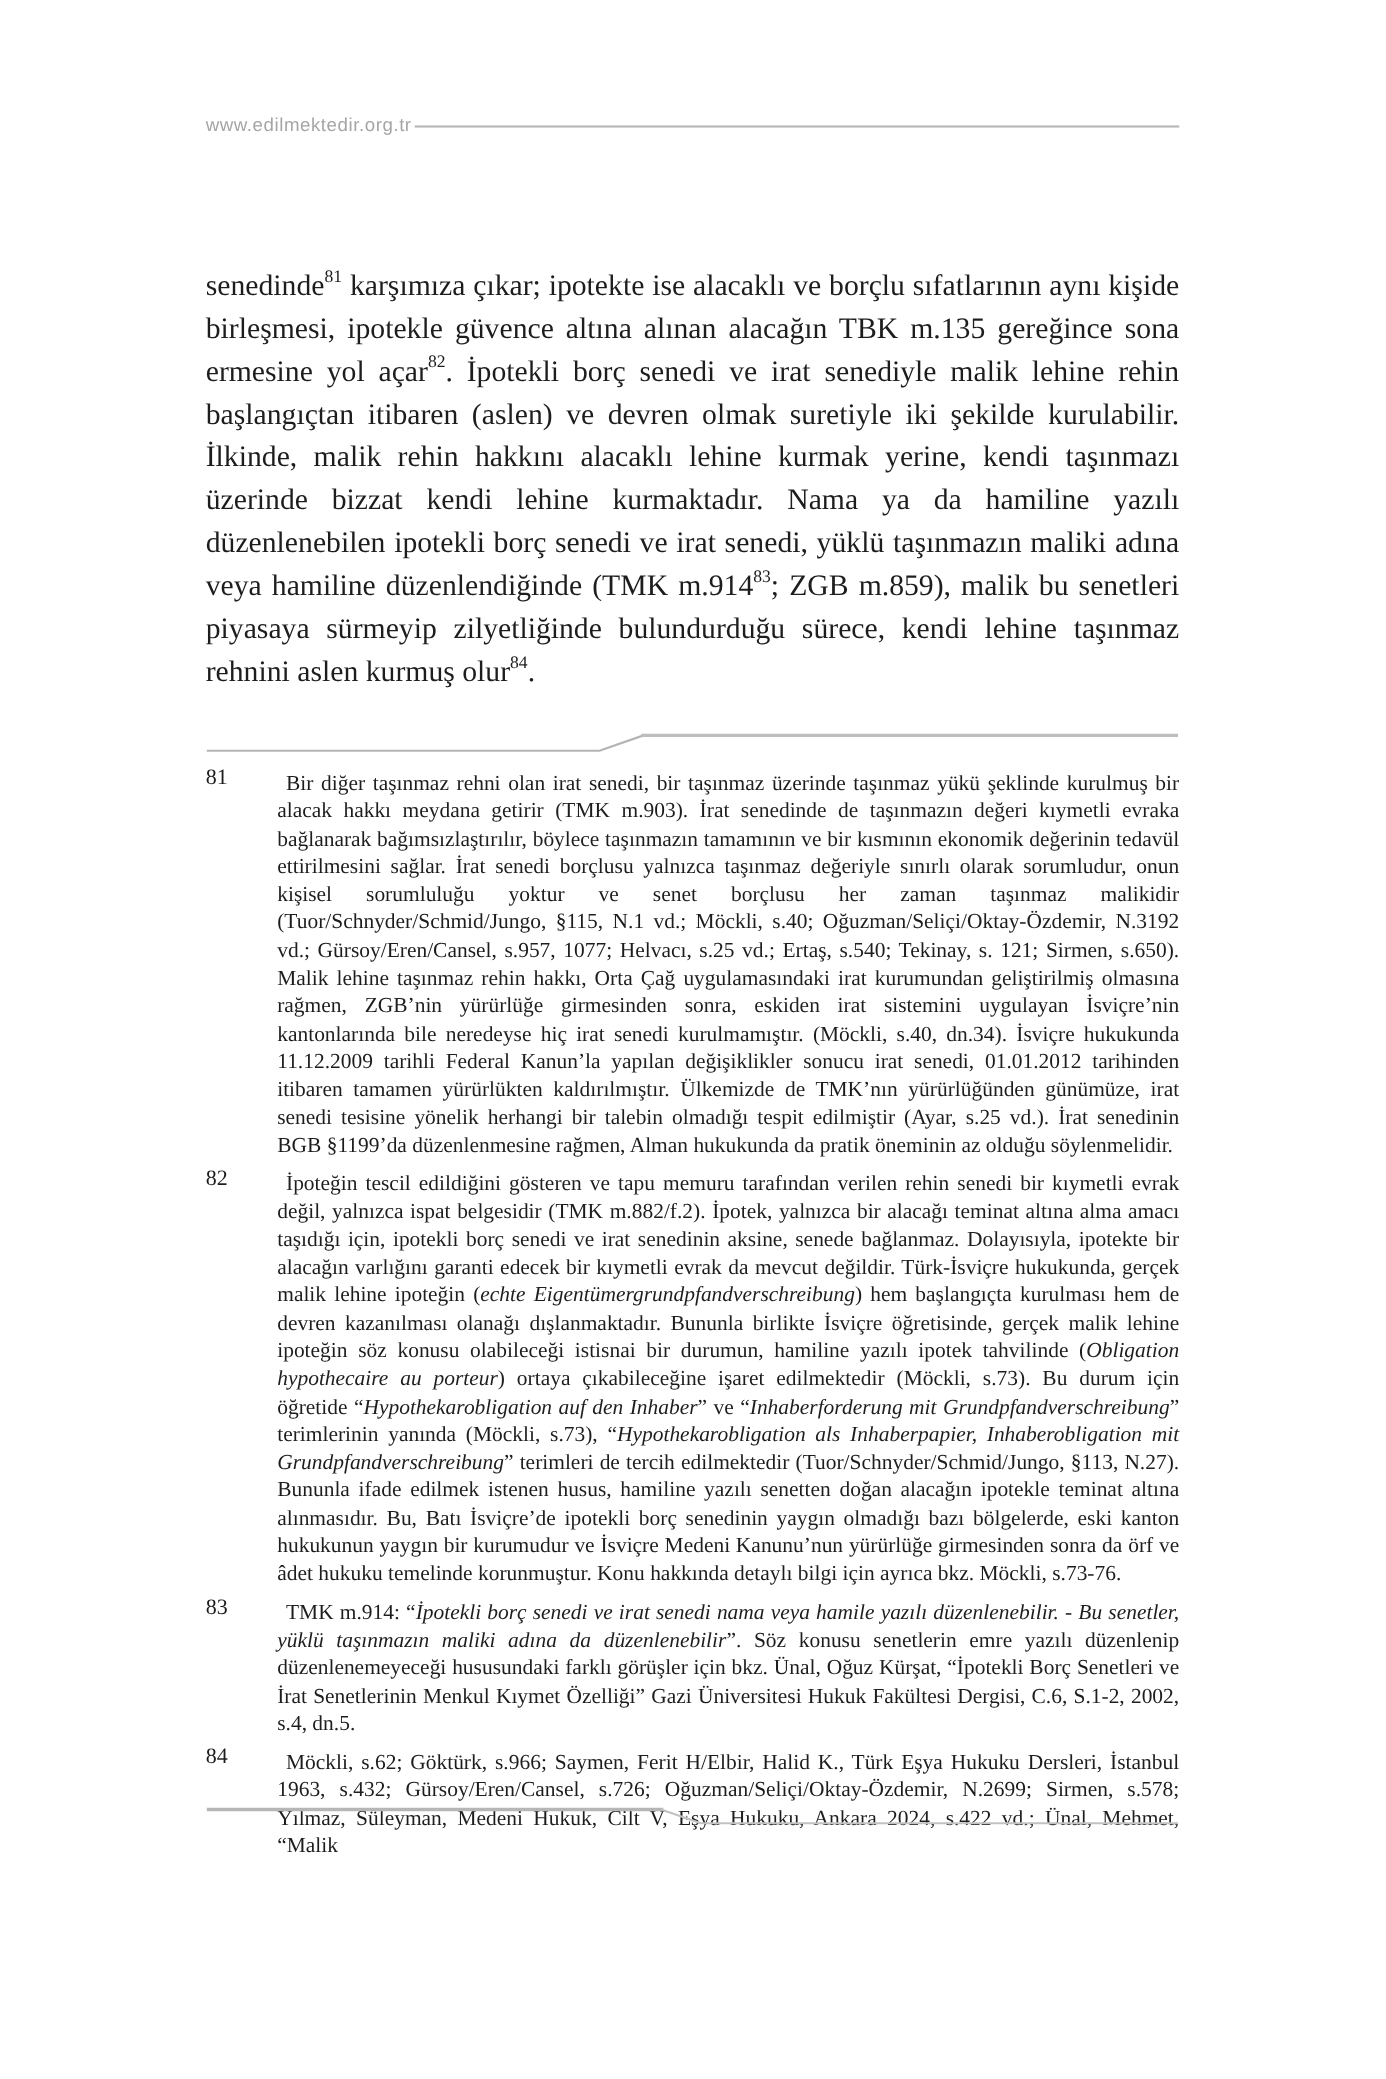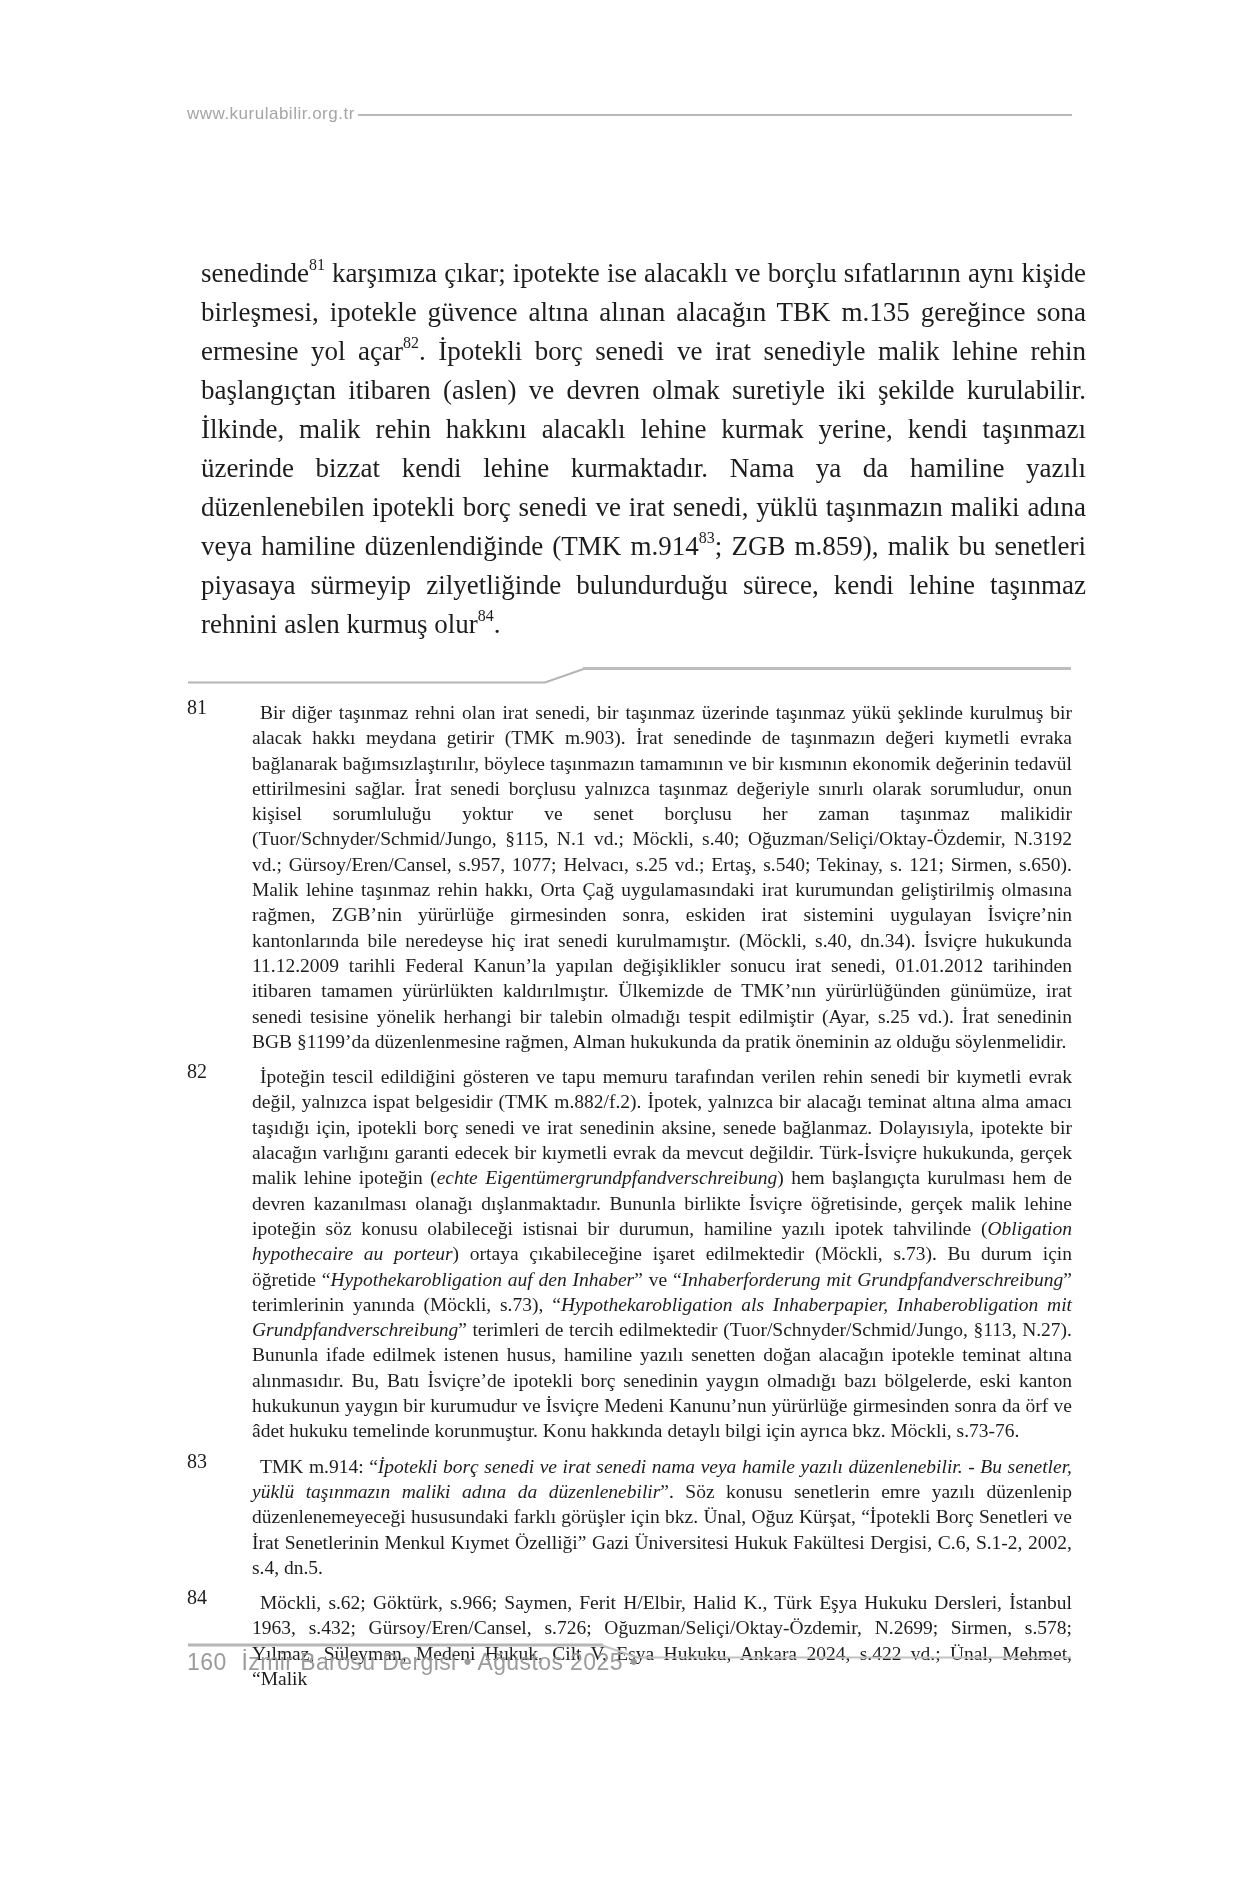--- a/index.html
+++ b/index.html
@@ -19,21 +19,21 @@
   }
   .site-url{
     font-size:17px;letter-spacing:.5px;color:#a5a5a5;white-space:nowrap;
   }
   .header-rule{
     flex:1;height:0;border-top:2px solid #b9b9b9;margin-left:3px;margin-top:2px;
   }
   
   .body-text{
     position:absolute;left:187px;top:240px;width:885px;
-    margin:14px;
+    margin:0;
     font-size:27px;line-height:39px;
     text-align:justify;
     color:#1d1d1d;
   }
   .body-text sup{
     font-size:16px;line-height:0;position:relative;top:-2px;
   }
   
   .fn-divider{position:absolute;left:187px;top:663px;display:block;}
   
@@ -62,21 +62,21 @@
     white-space:nowrap;
   }
   .footer-page-number{margin-right:15px;}
 </style>
 </head>
 <body>
 
 <div class="page">
 
   <div class="header">
-    <span class="site-url">www.kurulabilir.org.tr</span>
+    <span class="site-url">www.edilmektedir.org.tr</span>
     <span class="header-rule"></span>
   </div>
 
   <p class="body-text"><span>senedinde</span><sup>81</sup><span> karşımıza çıkar; ipotekte ise alacaklı ve borçlu sıfatlarının aynı kişide birleşmesi, ipotekle güvence altına alınan alacağın TBK m.135 gereğince sona ermesine yol açar</span><sup>82</sup><span>. İpotekli borç senedi ve irat senediyle malik lehine rehin başlangıçtan itibaren (aslen) ve devren olmak suretiyle iki şekilde kurulabilir. İlkinde, malik rehin hakkını alacaklı lehine kurmak yerine, kendi taşınmazı üzerinde bizzat kendi lehine kurmaktadır. Nama ya da hamiline yazılı düzenlenebilen ipotekli borç senedi ve irat senedi, yüklü taşınmazın maliki adına veya hamiline düzenlendiğinde (TMK m.914</span><sup>83</sup><span>; ZGB m.859), malik bu senetleri piyasaya sürmeyip zilyetliğinde bulundurduğu sürece, kendi lehine taşınmaz rehnini aslen kurmuş olur</span><sup>84</sup><span>.</span></p>
 
   <svg class="fn-divider" width="885" height="24" viewBox="0 0 885 24">
     <polyline points="1,19.5 358,19.5 398,5.5" fill="none" stroke="#b4b4b4" stroke-width="2"></polyline>
     <polyline points="396,5.5 884,5.5" fill="none" stroke="#bdbdbd" stroke-width="3"></polyline>
   </svg>
 
@@ -102,18 +102,14 @@
       <span class="fn-text"><span>Möckli, s.62; Göktürk, s.966; Saymen, Ferit H/Elbir, Halid K., Türk Eşya Hukuku Dersleri, İstanbul 1963, s.432; Gürsoy/Eren/Cansel, s.726; Oğuzman/Seliçi/Oktay-Özdemir, N.2699; Sirmen, s.578; Yılmaz, Süleyman, Medeni Hukuk, Cilt V, Eşya Hukuku, Ankara 2024, s.422 vd.; Ünal, Mehmet, “Malik</span></span>
     </div>
 
   </div>
 
   <svg class="footer-rule" width="885" height="22" viewBox="0 0 885 22">
     <polyline points="1,4 416,4" fill="none" stroke="#b6b6b6" stroke-width="3"></polyline>
     <polyline points="414,4 450,16.5 884,16.5" fill="none" stroke="#c2c2c2" stroke-width="2"></polyline>
   </svg>
 
-  <div class="footer-row">
-    <span class="footer-page-number">160</span>
-    <span class="footer-journal">İzmir Barosu Dergisi • Ağustos 2025 •</span>
-  </div>
 
 </div>
 
 </body></html>

